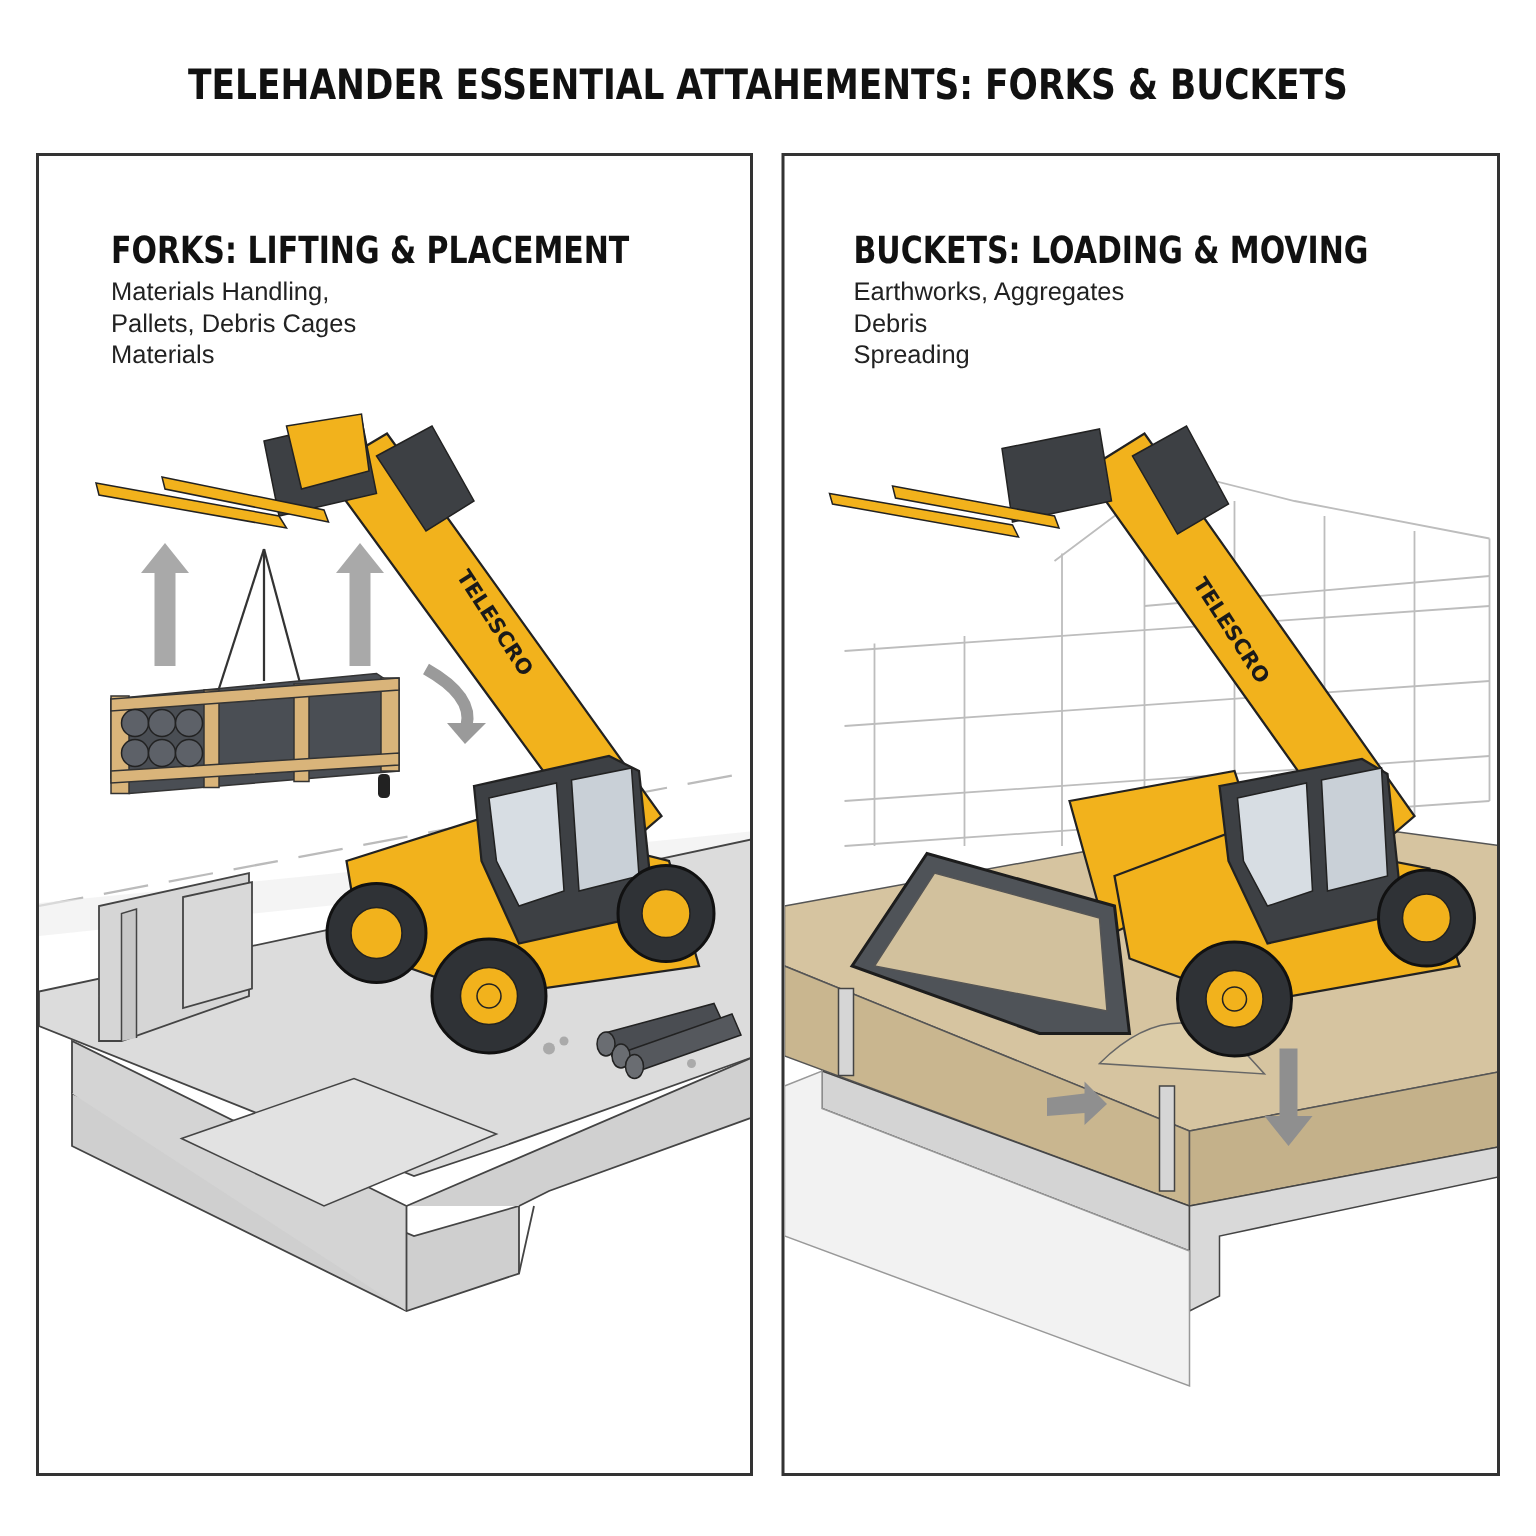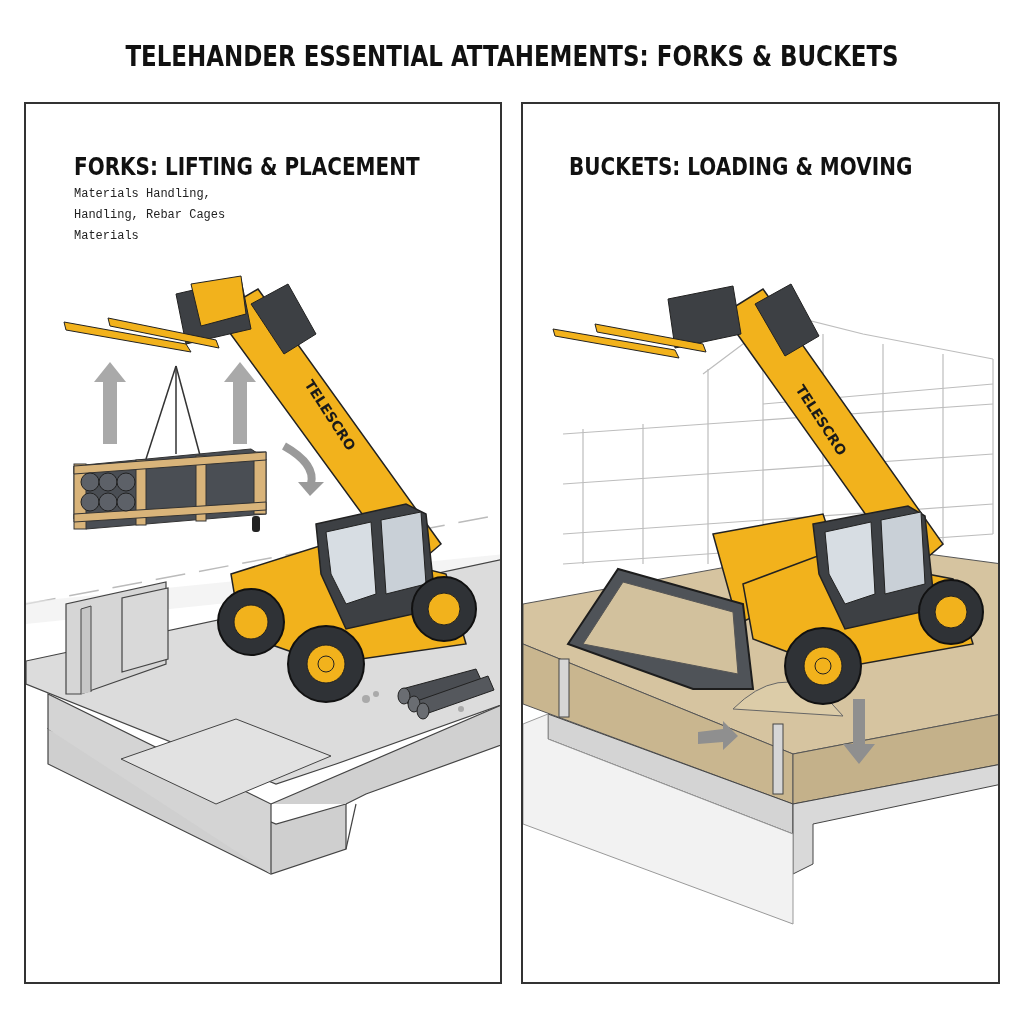--- a/index.html
+++ b/index.html
@@ -3,21 +3,21 @@
 <meta charset="utf-8">
 <style>
   html, body { margin:0; padding:0; background:#ffffff; }
   body { width:1024px; height:1024px; position:relative; overflow:hidden; font-family:"Liberation Sans", sans-serif; color:#111; }
   .title { position:absolute; left:0; top:40px; width:1024px; text-align:center; font-family:"DejaVu Sans", sans-serif; font-weight:bold; font-size:28px; letter-spacing:0px; transform:scaleX(0.82); transform-origin:center; color:#111; }
   .panel { position:absolute; top:102px; height:882px; border:2px solid #333; background:#fff; overflow:hidden; box-sizing:border-box; }
   .panel.left { left:24px; width:478px; }
   .panel.right { left:521px; width:479px; }
   .panel svg { position:absolute; left:0; top:0; }
   .ptitle { position:absolute; top:48px; font-family:"DejaVu Sans", sans-serif; font-weight:bold; font-size:25px; white-space:nowrap; transform:scaleX(0.8); transform-origin:left; color:#111; }
-  .plist { position:absolute; top:80px; font-size:12px; line-height:21px; color:#222;font-family:Liberation Mono, monospace; }
+  .plist { position:absolute; top:80px; font-size:17px; line-height:21px; color:#222; }
   .plist div { white-space:nowrap; }
   .left .ptitle, .left .plist { left:48px; }
   .right .ptitle, .right .plist { left:46px; }
 </style>
 </head>
 <body>
 
 <div class="title">TELEHANDER ESSENTIAL ATTAHEMENTS: FORKS &amp; BUCKETS</div>
 
 <div class="panel left">
@@ -105,21 +105,21 @@
         <circle cx="418" cy="505" r="16" fill="#F2B21C" stroke="#222"></circle>
       </g>
 
       <rect x="226" y="412" width="8" height="16" rx="3" fill="#222"></rect>
     </g>
   </svg>
 
   <div class="ptitle">FORKS: LIFTING &amp; PLACEMENT</div>
   <div class="plist">
     <div>Materials Handling,</div>
-    <div>Handling, Rebar Cages</div>
+    <div>Pallets, Debris Cages</div>
     <div>Materials</div>
   </div>
 </div>
 
 <div class="panel right">
   <svg width="479" height="882" viewBox="0 0 479 882">
 
     <g stroke="#bdbdbd" stroke-width="1.2" fill="none">
       <path d="M180 270 L260 210 L340 230 L470 255"></path>
       <path d="M40 330 L470 300"></path>
@@ -180,13 +180,18 @@
         <circle cx="300" cy="562" r="38" fill="#2f3236" stroke="#111" stroke-width="2"></circle>
         <circle cx="300" cy="562" r="19" fill="#F2B21C" stroke="#222"></circle>
         <circle cx="300" cy="562" r="8" fill="none" stroke="#222"></circle>
         <circle cx="428" cy="508" r="32" fill="#2f3236" stroke="#111" stroke-width="2"></circle>
         <circle cx="428" cy="508" r="16" fill="#F2B21C" stroke="#222"></circle>
       </g>
     </g>
   </svg>
 
   <div class="ptitle">BUCKETS: LOADING &amp; MOVING</div>
+  <div class="plist">
+    <div>Earthworks, Aggregates</div>
+    <div>Debris</div>
+    <div>Spreading</div>
+  </div>
 </div>
 
 </body></html>

